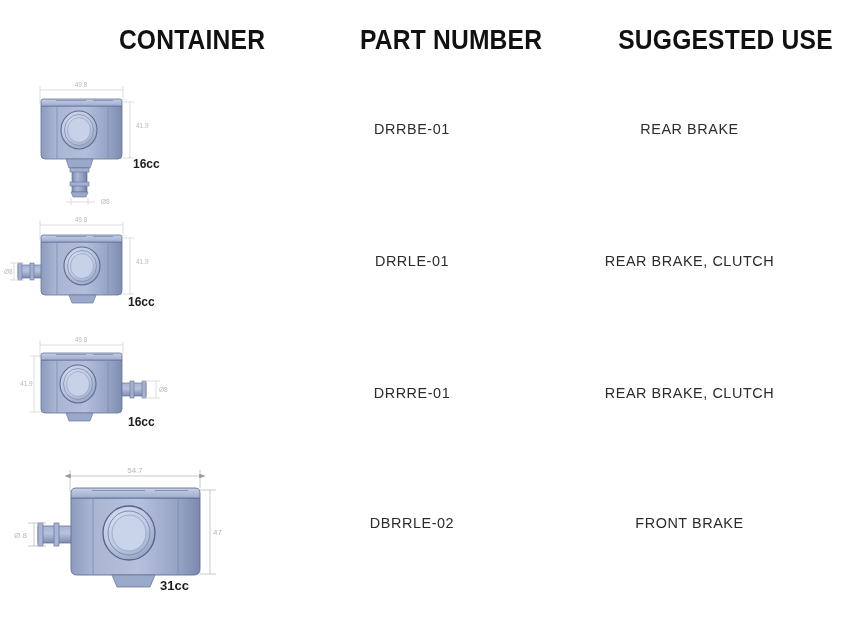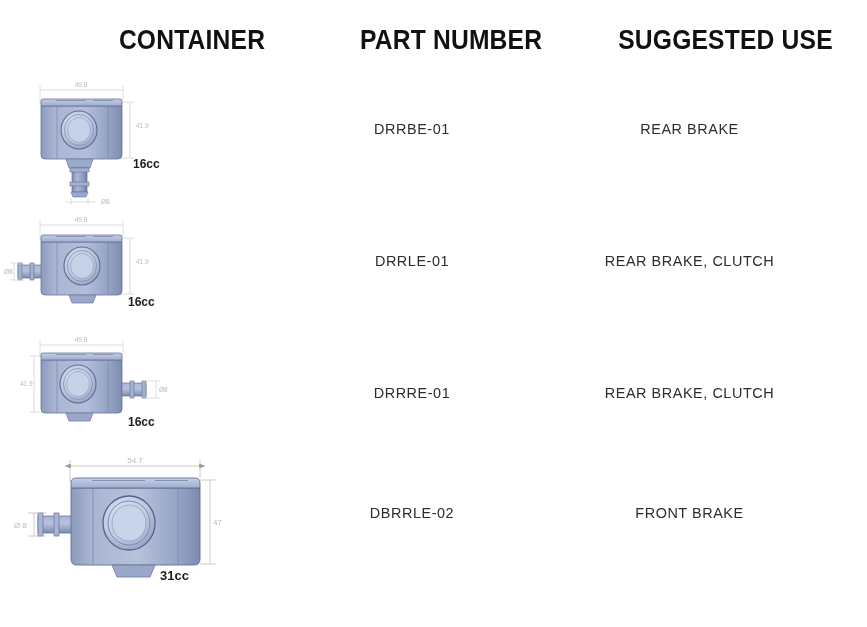--- a/index.html
+++ b/index.html
@@ -42,21 +42,21 @@
 
   
   .row {
     position: absolute;
     left: 0;
     width: 867px;
   }
   .row.r1 { top: 72px;  height: 140px; }
   .row.r2 { top: 212px; height: 120px; }
   .row.r3 { top: 332px; height: 130px; }
-  .row.r4 { top: 452px; height: 135px; }
+  .row.r4 { top: 462px; height: 135px; }
 
   .cell-part, .cell-use {
     position: absolute;
     font-family: "Liberation Sans Narrow", "Liberation Sans", sans-serif;
     font-size: 15.5px;
     color: #2c2c2c;
     letter-spacing: 0.6px;
     text-align: center;
     white-space: nowrap;
     transform: scaleX(0.93);

